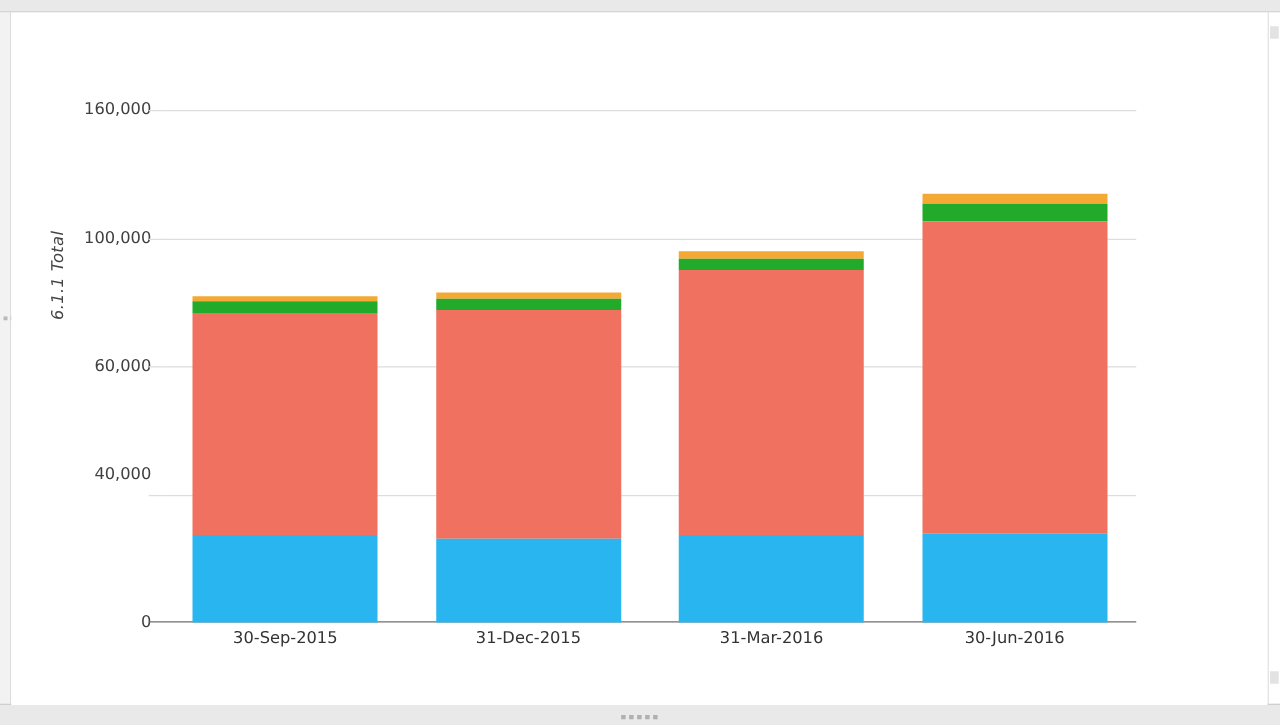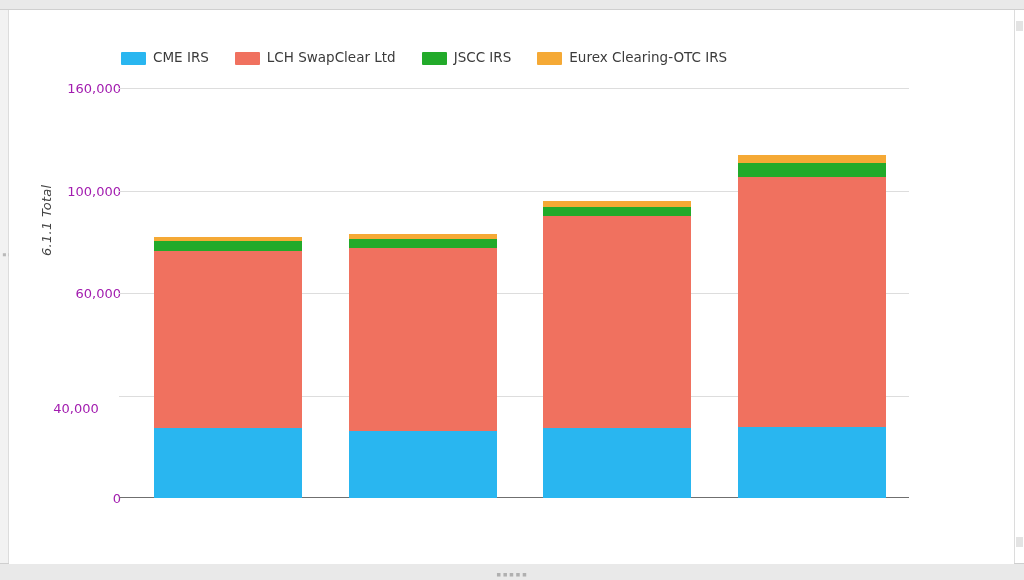--- a/index.html
+++ b/index.html
@@ -150,21 +150,21 @@
     background: #dddddd;
   }
 
   
   .y-tick-label {
     position: absolute;
     right: 0;
     width: 90px;
     text-align: right;
     font-size: 13px;
-    color: #a21caf;
+    color: #404040;
     transform: translateY(-50%);
     line-height: 1;
   }
   #y-axis-labels {
     position: absolute;
     left: 14px;
     top: 78px;
     width: 98px;
     height: 410px;
   }
@@ -235,44 +235,26 @@
     <div class="scroll-thumb-bottom"></div>
   </div>
   <div class="frame-bottom-bar">
     <div class="frame-grip">▪▪▪▪▪</div>
   </div>
 
   <div id="left-edge-marks">▪▪▪▪</div>
 
   <div id="chart-canvas">
 
-    <div id="chart-legend">
-        <div class="legend-item">
-          <span class="legend-swatch" style="background: rgb(41, 182, 240);"></span>
-          <span class="legend-label">CME IRS</span>
-        </div>
-        <div class="legend-item">
-          <span class="legend-swatch" style="background: rgb(240, 113, 95);"></span>
-          <span class="legend-label">LCH SwapClear Ltd</span>
-        </div>
-        <div class="legend-item">
-          <span class="legend-swatch" style="background: rgb(34, 170, 42);"></span>
-          <span class="legend-label">JSCC IRS</span>
-        </div>
-        <div class="legend-item">
-          <span class="legend-swatch" style="background: rgb(245, 169, 53);"></span>
-          <span class="legend-label">Eurex Clearing-OTC IRS</span>
-        </div>
-      </div>
 
     <div id="y-axis-title">6.1.1 Total</div>
 
     <div id="y-axis-labels">
         <div class="y-tick-label" style="top: 410px;">0</div>
-        <div class="y-tick-label" style="top: 320px; text-align: center;">40,000</div>
+        <div class="y-tick-label" style="top: 292px;">40,000</div>
         <div class="y-tick-label" style="top: 205px;">60,000</div>
         <div class="y-tick-label" style="top: 102.5px;">100,000</div>
         <div class="y-tick-label" style="top: 0px;">160,000</div>
       </div>
 
     <div id="plot-area">
       <div class="axis-baseline"></div>
     <div class="gridline" style="top: 307.5px;"></div>
         <div class="gridline-tick" style="top: 307.5px;"></div>
         <div class="gridline" style="top: 205px;"></div>
@@ -300,15 +282,21 @@
           <div class="bar-seg" title="Eurex Clearing-OTC IRS: 2,400" style="height: 6.15px; background: rgb(245, 169, 53);"></div>
         </div>
         <div class="bar-group" style="left: 606.75px; width: 148px;">
           <div class="bar-seg" title="CME IRS: 27,600" style="height: 70.725px; background: rgb(41, 182, 240);"></div>
           <div class="bar-seg" title="LCH SwapClear Ltd: 97,600" style="height: 250.1px; background: rgb(240, 113, 95);"></div>
           <div class="bar-seg" title="JSCC IRS: 5,600" style="height: 14.35px; background: rgb(34, 170, 42);"></div>
           <div class="bar-seg" title="Eurex Clearing-OTC IRS: 3,200" style="height: 8.2px; background: rgb(245, 169, 53);"></div>
         </div>
       </div>
 
+    <div id="x-axis-labels">
+        <div class="x-tick-label" style="left: 97.25px;">30-Sep-2015</div>
+        <div class="x-tick-label" style="left: 291.75px;">31-Dec-2015</div>
+        <div class="x-tick-label" style="left: 486.25px;">31-Mar-2016</div>
+        <div class="x-tick-label" style="left: 680.75px;">30-Jun-2016</div>
+      </div>
 
   </div>
 </div>
 
 </body></html>

